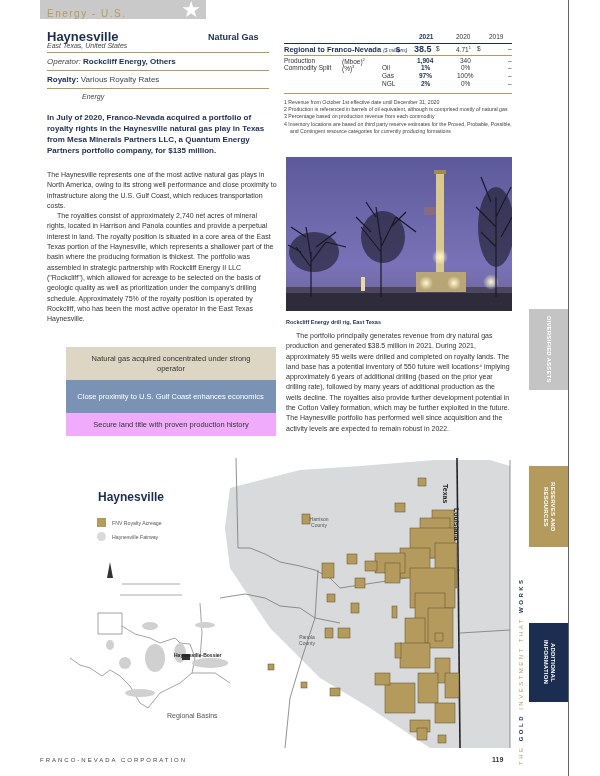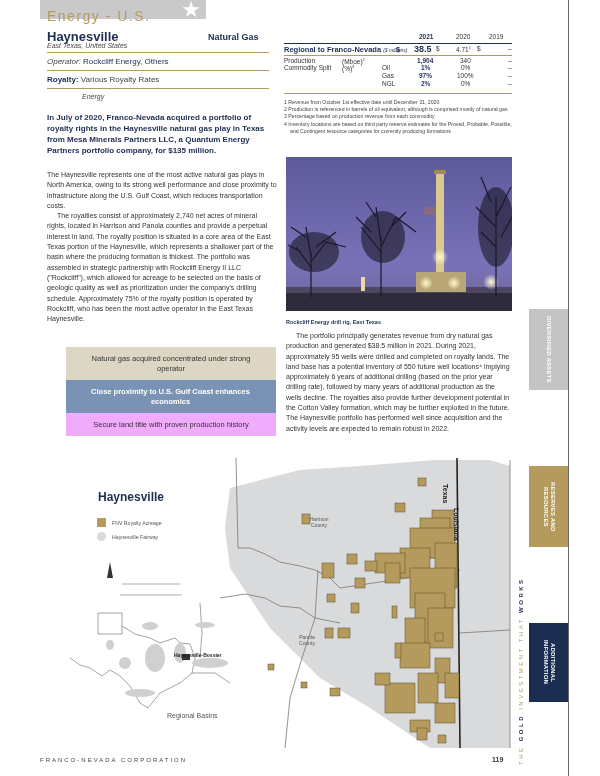--- a/index.html
+++ b/index.html
@@ -2,31 +2,31 @@
 <html><head>
 <meta charset="utf-8">
 <style>
   * { box-sizing: border-box; margin: 0; padding: 0; }
   body { width: 600px; height: 776px; background: #fff; position: relative; overflow: hidden; font-family: "Liberation Sans", sans-serif; color: #333; }
   .abs { position: absolute; }
 
   
   .top-band { left: 40px; top: 0; width: 166px; height: 19px; background: #c9c9c9; }
   .top-star { left: 178px; top: 0; width: 26px; height: 20px; color: #fff; font-size: 22px; line-height: 20px; text-align: center; }
-  .section-tag { left: 47px; top: 8px; font-size: 14px; color: #b49a5c; letter-spacing: 1.5px; }
+  .section-tag { left: 47px; top: 8px; font-size: 10px; color: #b49a5c; letter-spacing: 1.5px; }
 
   .vline { left: 568px; top: 0; width: 1px; height: 776px; background: #666; }
 
   .title { left: 47px; top: 29px; font-size: 13px; font-weight: bold; color: #1c2d52; }
   .commodity { left: 208px; top: 32px; font-size: 9px; font-weight: bold; color: #1c2d52; }
   .location { left: 47px; top: 42px; font-size: 7px; font-style: italic; color: #444; }
   .rule { height: 1px; background: #b49a5c; }
   .operator-row { left: 47px; top: 57px; font-size: 8px; color: #1c2d52; }
   .operator-row i { font-style: italic; color: #444; font-weight: normal; }
-  .operator-row b { font-weight: normal; }
+  .operator-row b { font-weight: bold; }
   .royalty-row { left: 47px; top: 75px; font-size: 8px; color: #1c2d52; }
   .royalty-row b { font-weight: bold; }
   .royalty-row span.v { color: #444; }
   .type-row { left: 82px; top: 93px; font-size: 7px; font-style: italic; color: #444; }
 
   
   .tbl { left: 284px; top: 33px; width: 228px; font-size: 7px; color: #333; }
   .yr { position: absolute; top: 0; font-size: 6.5px; }
   .yr.b { font-weight: bold; color: #1c2d52; }
   .tbl-rule-dark { position: absolute; left: 0; width: 228px; height: 1px; background: #1c2d52; }
@@ -44,21 +44,21 @@
   .body1 p { margin-bottom: 0; }
   .body1 p.ind { text-indent: 10px; }
 
   .photo { left: 286px; top: 157px; width: 226px; height: 154px; overflow: hidden; }
   .photo-caption { left: 286px; top: 319px; font-size: 5.5px; font-weight: bold; color: #1c2d52; }
 
   .body2 { left: 286px; top: 331px; width: 225px; font-size: 7px; line-height: 10.3px; color: #333; text-indent: 10px; }
 
   .hl { left: 66px; width: 210px; display: flex; align-items: center; justify-content: center; text-align: center; font-size: 7.5px; line-height: 10px; padding: 0 12px; }
   .hl1 { top: 347px; height: 33px; background: #ddd6c5; color: #333; }
-  .hl2 { top: 380px; height: 33px; background: #7a93b4; color: #fff; font-weight: bold; padding-left: 11px; }
+  .hl2 { top: 380px; height: 33px; background: #7a93b4; color: #fff; font-weight: normal; padding-left: 11px; }
   .hl3 { top: 413px; height: 23px; background: #f0abfc; color: #333; }
 
   
   .side-tab { left: 529px; width: 39px; display: flex; align-items: center; justify-content: center; }
   .side-tab span { writing-mode: vertical-rl; font-size: 6px; font-weight: bold; text-align: center; line-height: 7px; letter-spacing: 0.2px; }
   .tab-div { top: 309px; height: 81px; background: #c4c4c4; color: #fff; }
   .tab-res { top: 466px; height: 81px; background: #b49a5c; color: #fff; }
   .tab-add { top: 623px; height: 79px; background: #1c2d52; color: #fff; }
   .vertical-slogan { left: 518px; top: 565px; height: 200px; writing-mode: vertical-rl; transform: rotate(180deg); font-size: 6px; letter-spacing: 2.5px; color: #b49a5c; }
   .vertical-slogan b { color: #1c2d52; }

